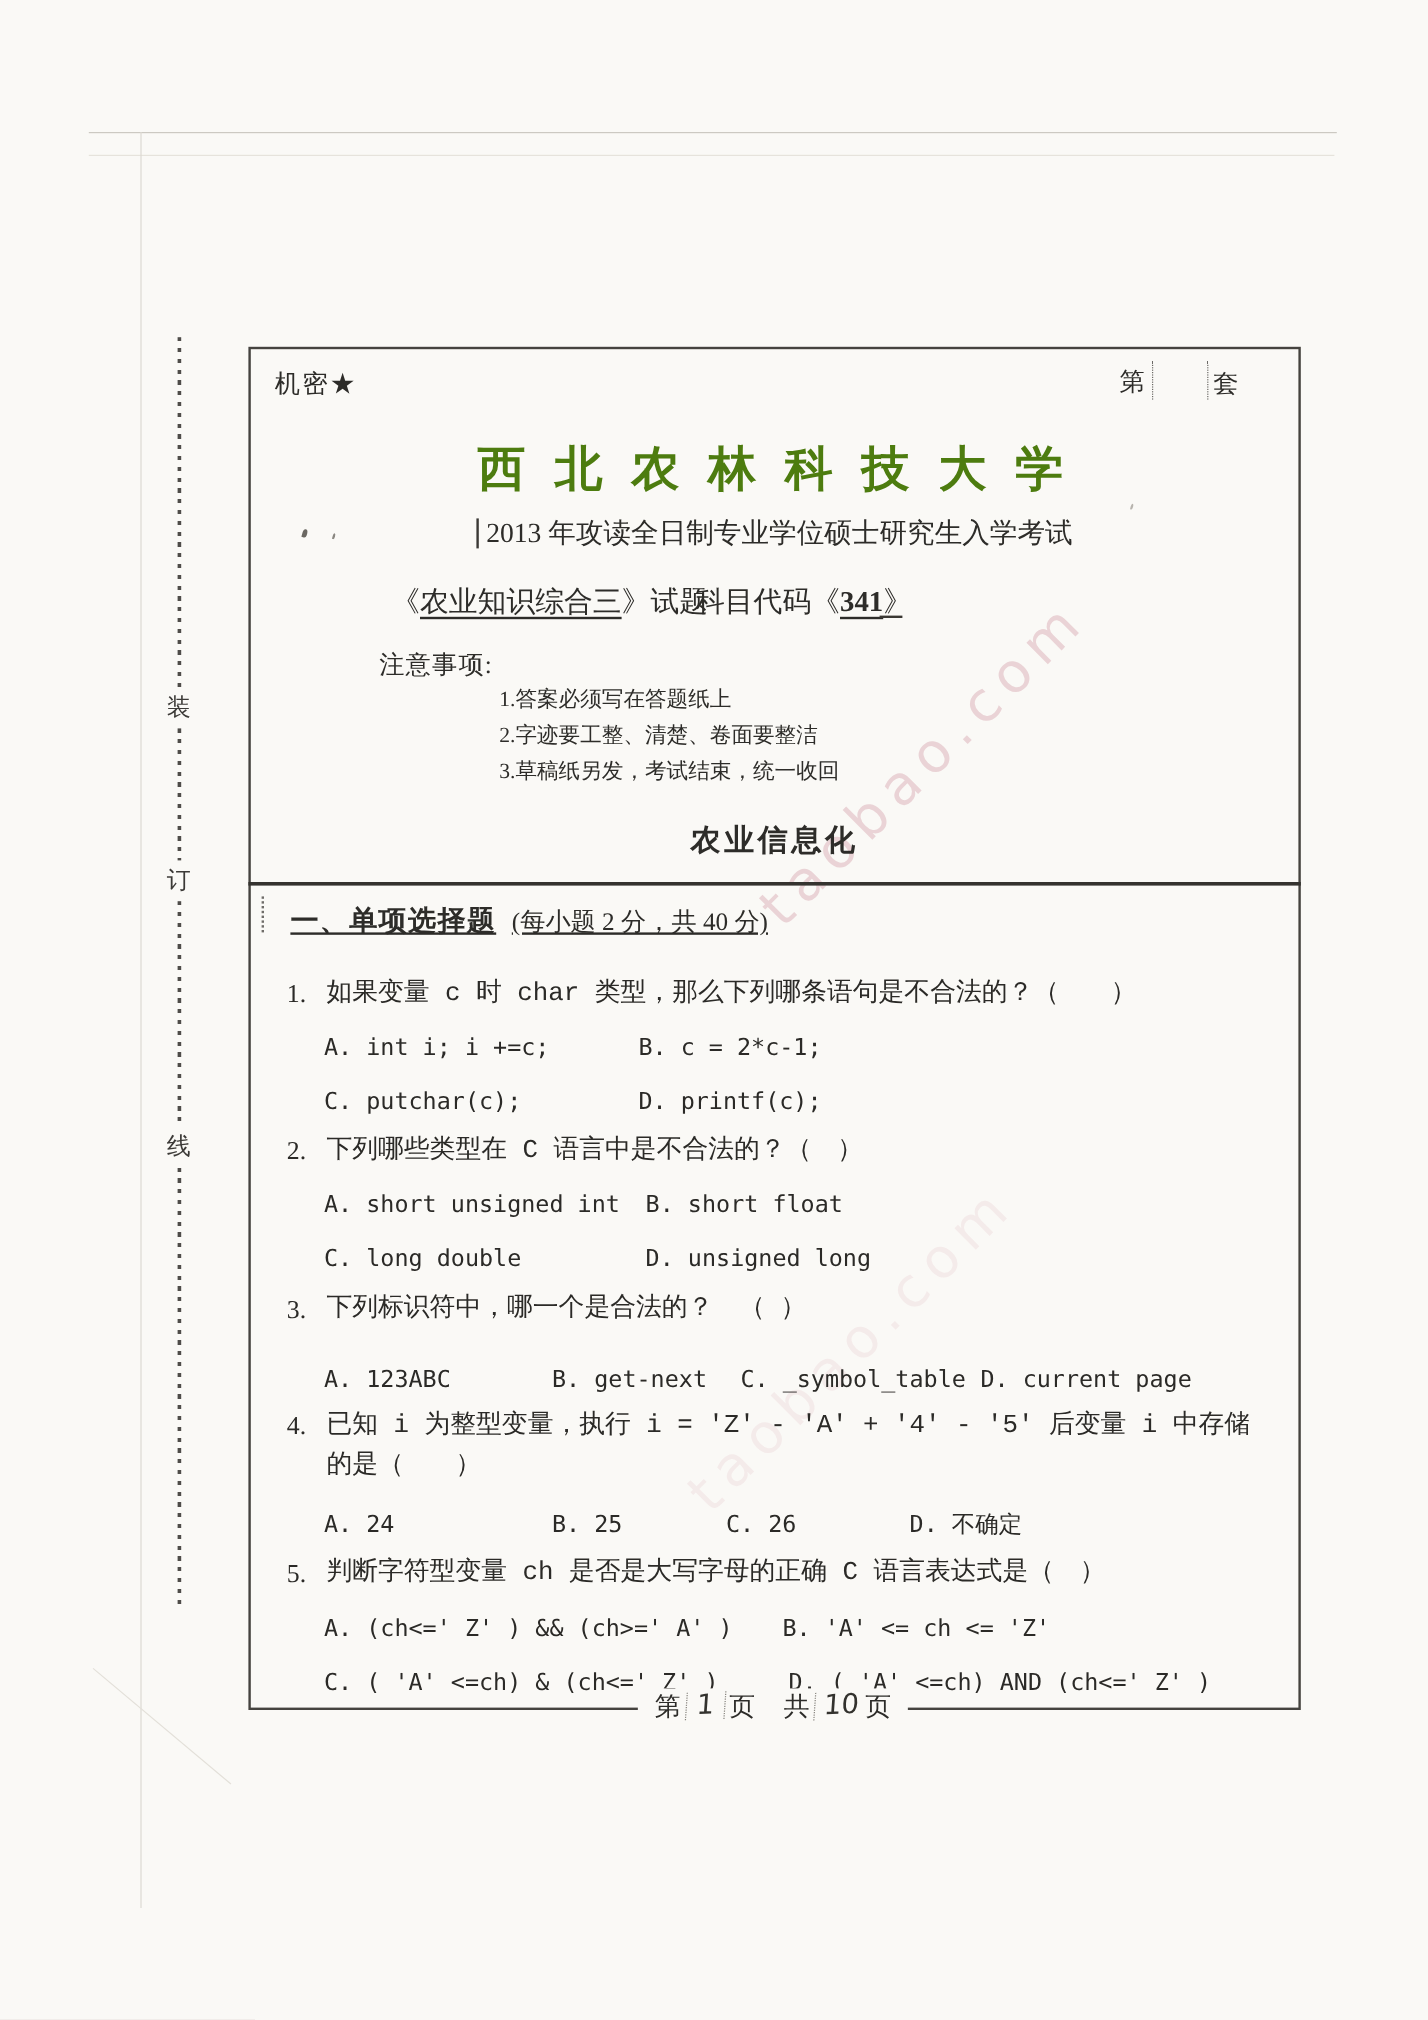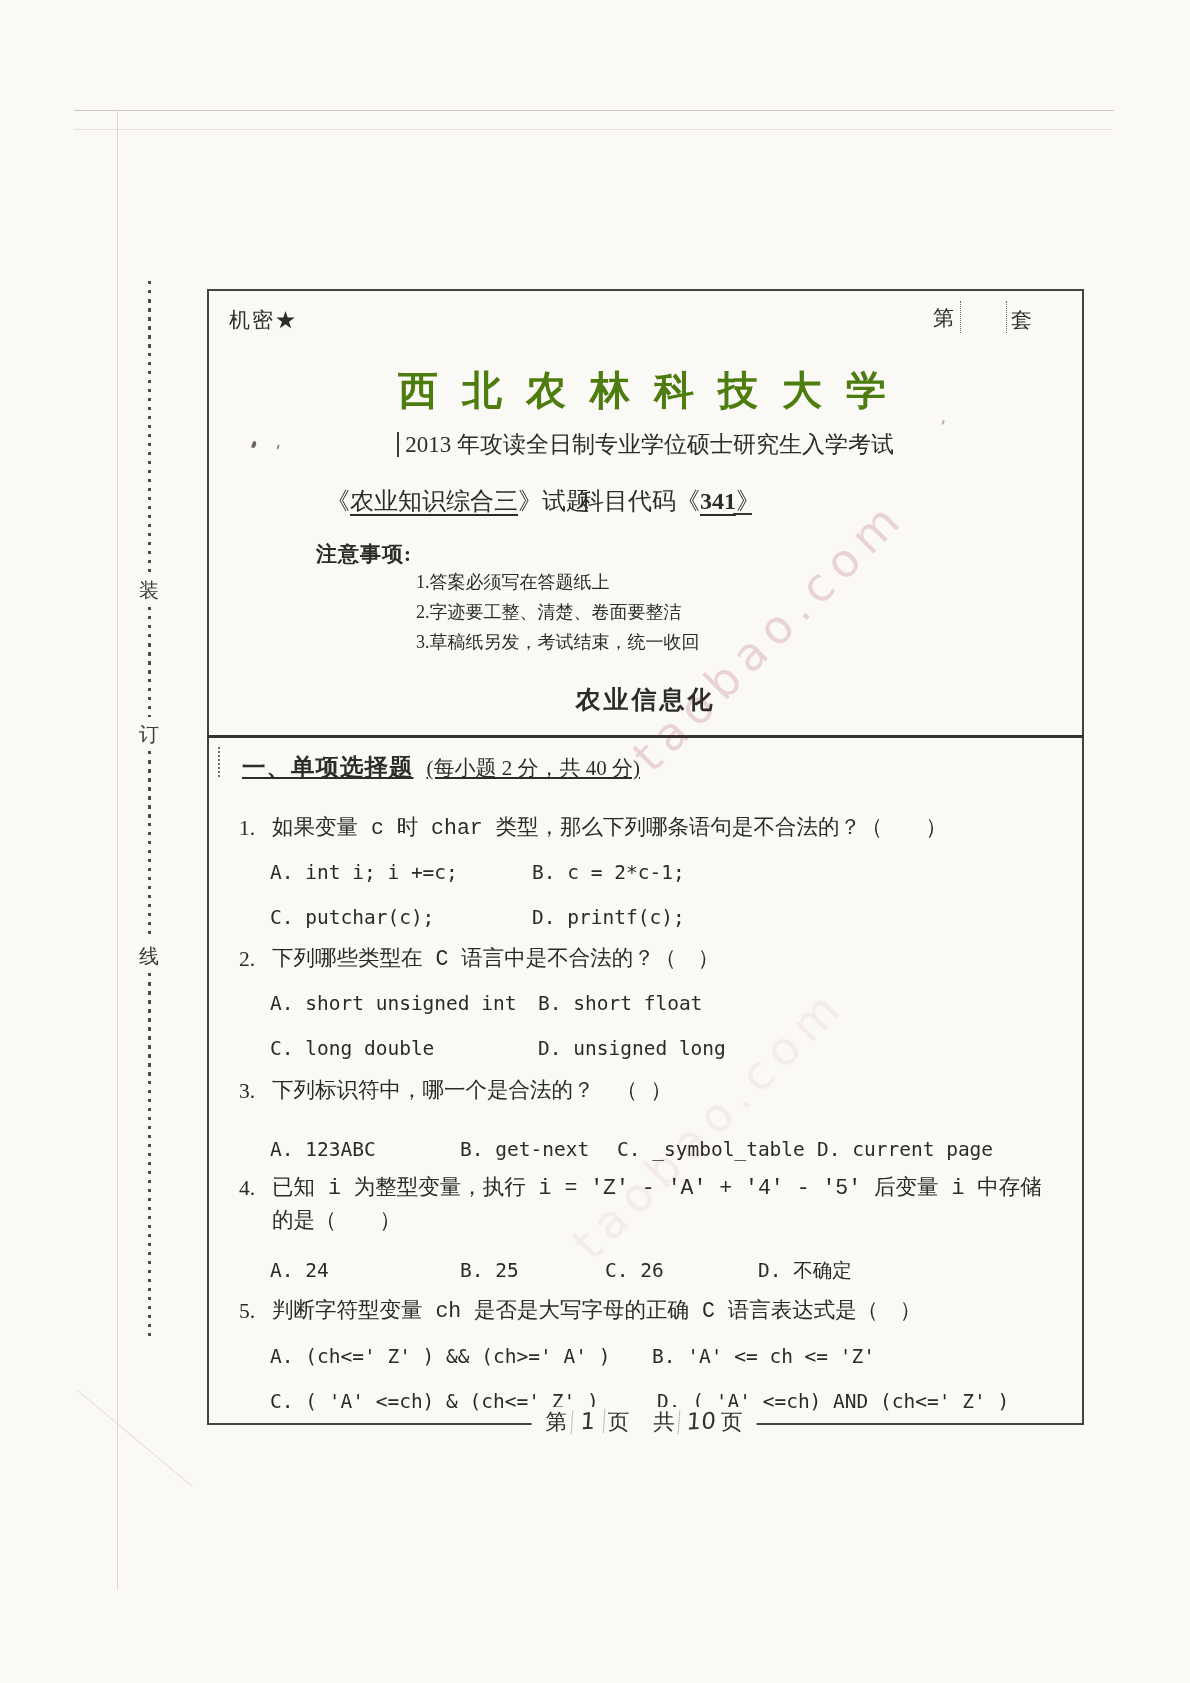--- a/index.html
+++ b/index.html
@@ -35,21 +35,21 @@
   .t1{left:751px;} .t2{left:797px;}
   .university{position:absolute;left:0;right:0;top:72px;text-align:center;
       font-size:40px;font-weight:bold;letter-spacing:7px;color:#4d7c0f;white-space:nowrap;}
   .session{position:absolute;left:0;right:0;top:138px;text-align:center;font-size:23px;}
   .session-inner{border-left:2px solid #3b3935;padding-left:6px;margin-top:28px;}
   .paper-line{position:absolute;left:117px;top:194px;font-size:24px;white-space:nowrap;}
   .paper-name{text-decoration:underline;text-underline-offset:5px;}
   .code-line{position:absolute;left:371px;top:194px;font-size:24px;white-space:nowrap;}
   .code-value{font-weight:bold;text-decoration:underline;text-underline-offset:5px;}
   .code-blank{position:absolute;left:524px;top:222px;width:19px;border-bottom:2px solid #3a3833;}
-  .notice-title{position:absolute;left:107px;top:249px;font-size:21px;font-weight:bold;letter-spacing:1px;}
+  .notice-title{position:absolute;left:107px;top:249px;font-size:21px;font-weight:normal;letter-spacing:1px;}
   .notice-list{position:absolute;left:207px;top:276px;font-size:18px;}
   .notice-item{line-height:30px;}
   .subject-heading{position:absolute;left:0;right:0;top:392px;text-align:center;font-size:25px;font-weight:bold;letter-spacing:3px;}
   .separator{position:absolute;left:-2px;right:-2px;top:444px;height:3px;background:#35332f;}
   .sep-tick{position:absolute;left:9px;top:456px;height:30px;width:0;border-left:2px dotted #6f6d69;}
 
   
   .questions{position:absolute;left:0;right:0;top:447px;bottom:0;padding:0 24px 0 30px;overflow:hidden;}
   .section-line{display:flex;align-items:baseline;margin-top:13px;margin-left:3px;text-decoration:underline;}
   .section-title{font-weight:bold;font-size:23.5px;letter-spacing:1px;}

